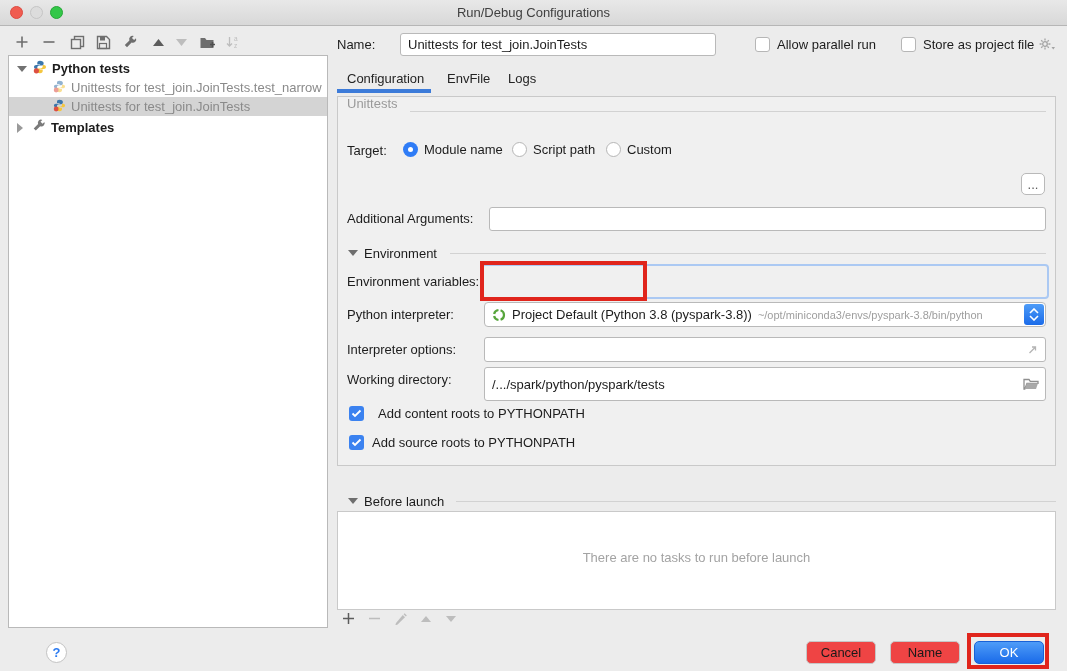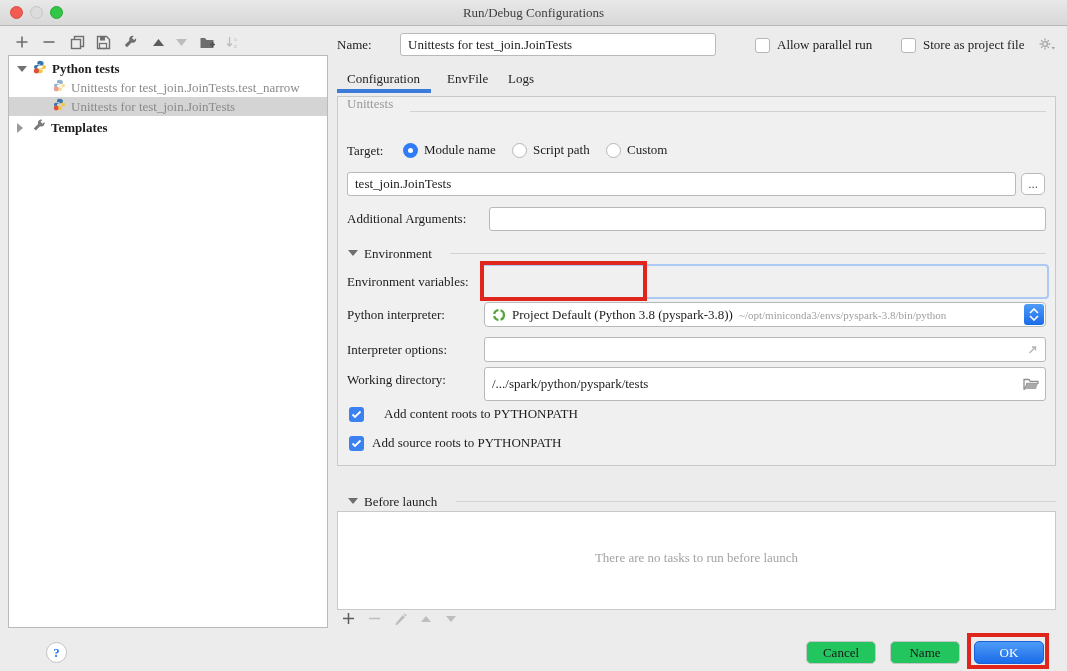--- a/index.html
+++ b/index.html
@@ -1,18 +1,18 @@
 <!DOCTYPE html>
 <html><head>
 <meta charset="utf-8">
 <style>
   html,body{margin:0;padding:0;}
   body{width:1067px;height:671px;font-family:"Liberation Sans",sans-serif;background:#ececec;overflow:hidden;}
   .abs{position:absolute;}
-  #window{position:relative;width:1067px;height:671px;background:#ececec;font-family:Liberation Serif, serif;}
+  #window{position:relative;width:1067px;height:671px;background:#ececec;}
 
   
   #titlebar{position:absolute;left:0;top:0;width:1067px;height:25px;
     background:linear-gradient(#e8e8e8,#d8d8d8);border-bottom:1px solid #b6b6b6;}
   .traffic{position:absolute;top:6px;width:13px;height:13px;border-radius:50%;box-sizing:border-box;}
   #tl-red{left:10px;background:#f05c50;border:1px solid #dd4a41;}
   #tl-min{left:30px;background:#dcdcdc;border:1px solid #c5c5c5;}
   #tl-green{left:50px;background:#33c748;border:1px solid #25a736;}
   #win-title{position:absolute;left:0;right:0;top:5px;text-align:center;font-size:13px;color:#404040;}
 
@@ -53,21 +53,21 @@
   
   #config-panel{position:absolute;left:337px;top:96px;width:719px;height:370px;background:#f0f0f0;
     border:1px solid #c9c9c9;box-sizing:border-box;}
 
   
   #task-box{position:absolute;left:337px;top:511px;width:719px;height:99px;background:#fff;
     border:1px solid #c9c9c9;box-sizing:border-box;}
   #task-empty{position:absolute;left:0;right:0;top:38px;text-align:center;font-size:13px;color:#a3a3a3;}
 
   
-  .btn{position:absolute;top:641px;width:70px;height:23px;background:#22c55e;border:1px solid #c6c6c6;
+  .btn{position:absolute;top:641px;width:70px;height:23px;background:#ef4444;border:1px solid #c6c6c6;
     border-radius:5px;font-size:13px;color:#1a1a1a;display:flex;align-items:center;justify-content:center;box-sizing:border-box;}
   #ok-btn{background:linear-gradient(180deg,#4e9cf8,#1a6be9);border:1px solid #1861d6;color:#fff;}
   #help-btn{position:absolute;left:46px;top:642px;width:21px;height:21px;border-radius:50%;background:#fff;
     border:1px solid #c3c3c3;box-sizing:border-box;display:flex;align-items:center;justify-content:center;
     font-size:13px;font-weight:bold;color:#2a7af1;}
 
   
   .red-box{position:absolute;border:4px solid #e0251c;box-sizing:border-box;z-index:50;background:transparent;}
   #red-box-env{left:480px;top:261px;width:167px;height:40px;}
   #red-box-ok{left:967px;top:633px;width:82px;height:36px;}
@@ -229,23 +229,20 @@
   </div>
   <div class="abs" style="left:512px;top:142px;display:flex;align-items:center;gap:6px">
     <span class="radio off"></span>
     <span class="lbl">Script path</span>
   </div>
   <div class="abs" style="left:606px;top:142px;display:flex;align-items:center;gap:6px">
     <span class="radio off"></span>
     <span class="lbl">Custom</span>
   </div>
 
-  <div class="field abs" style="left:347px;top:172px;width:669px;height:24px">
-    <span>test_join.JoinTests</span>
-  </div>
   <div class="field abs" style="left:1021px;top:173px;width:24px;height:22px;justify-content:center;border-radius:5px;color:#5c5c5c">
     <span>...</span>
   </div>
 
   <div class="lbl abs" style="left:347px;top:211px">Additional Arguments:</div>
   <div class="field abs" style="left:489px;top:207px;width:557px;height:24px">
     <span></span>
   </div>
 
   <div class="abs" style="left:348px;top:250px;width:0;height:0;border-left:5px solid transparent;border-right:5px solid transparent;border-top:6px solid #6e6e6e"></div>
@@ -286,21 +283,21 @@
   <div class="field abs" style="left:484px;top:367px;width:562px;height:34px">
     <span>/.../spark/python/pyspark/tests</span>
     <span class="right-icon">
       <svg width="16" height="13">
           <path d="M1 11.5V2h5l1.3 1.8H15v2H4L1.8 11.5z" fill="none" stroke="#8f8f8f" stroke-width="1.3"></path>
           <path d="M4 5.8h11L13 11.5H1.8z" fill="#a9a9a9"></path>
         </svg>
     </span>
   </div>
 
-  <div class="abs" style="left:349px;top:406px;display:flex;align-items:center;gap:20px">
+  <div class="abs" style="left:349px;top:406px;display:flex;align-items:center;gap:14px">
     <span class="cb on">
       <svg width="11" height="9">
           <polyline points="1.5,4.5 4,7 9.5,1.5" fill="none" stroke="#fff" stroke-width="1.8"></polyline>
         </svg>
     </span>
     <span class="lbl">Add content roots to PYTHONPATH</span>
   </div>
   <div class="abs" style="left:349px;top:435px;display:flex;align-items:center;gap:8px">
     <span class="cb on">
       <svg width="11" height="9">

